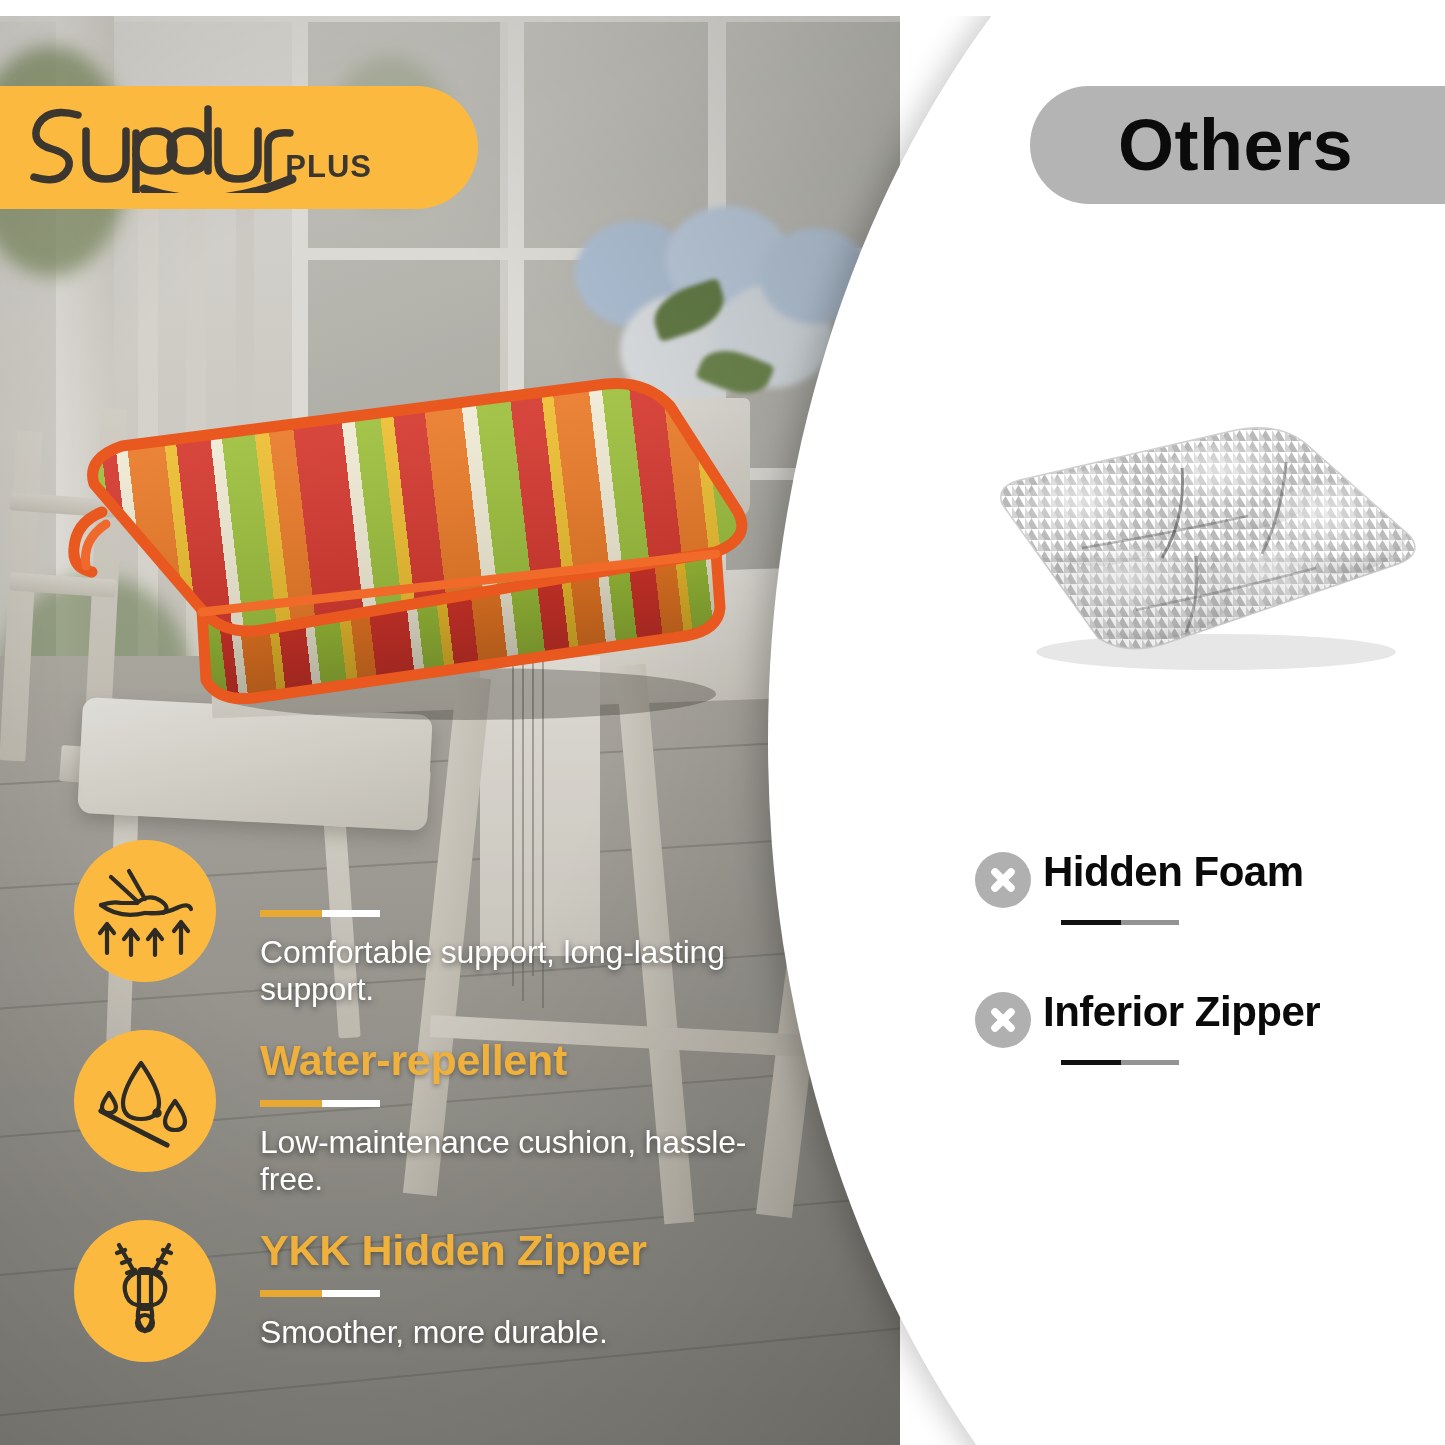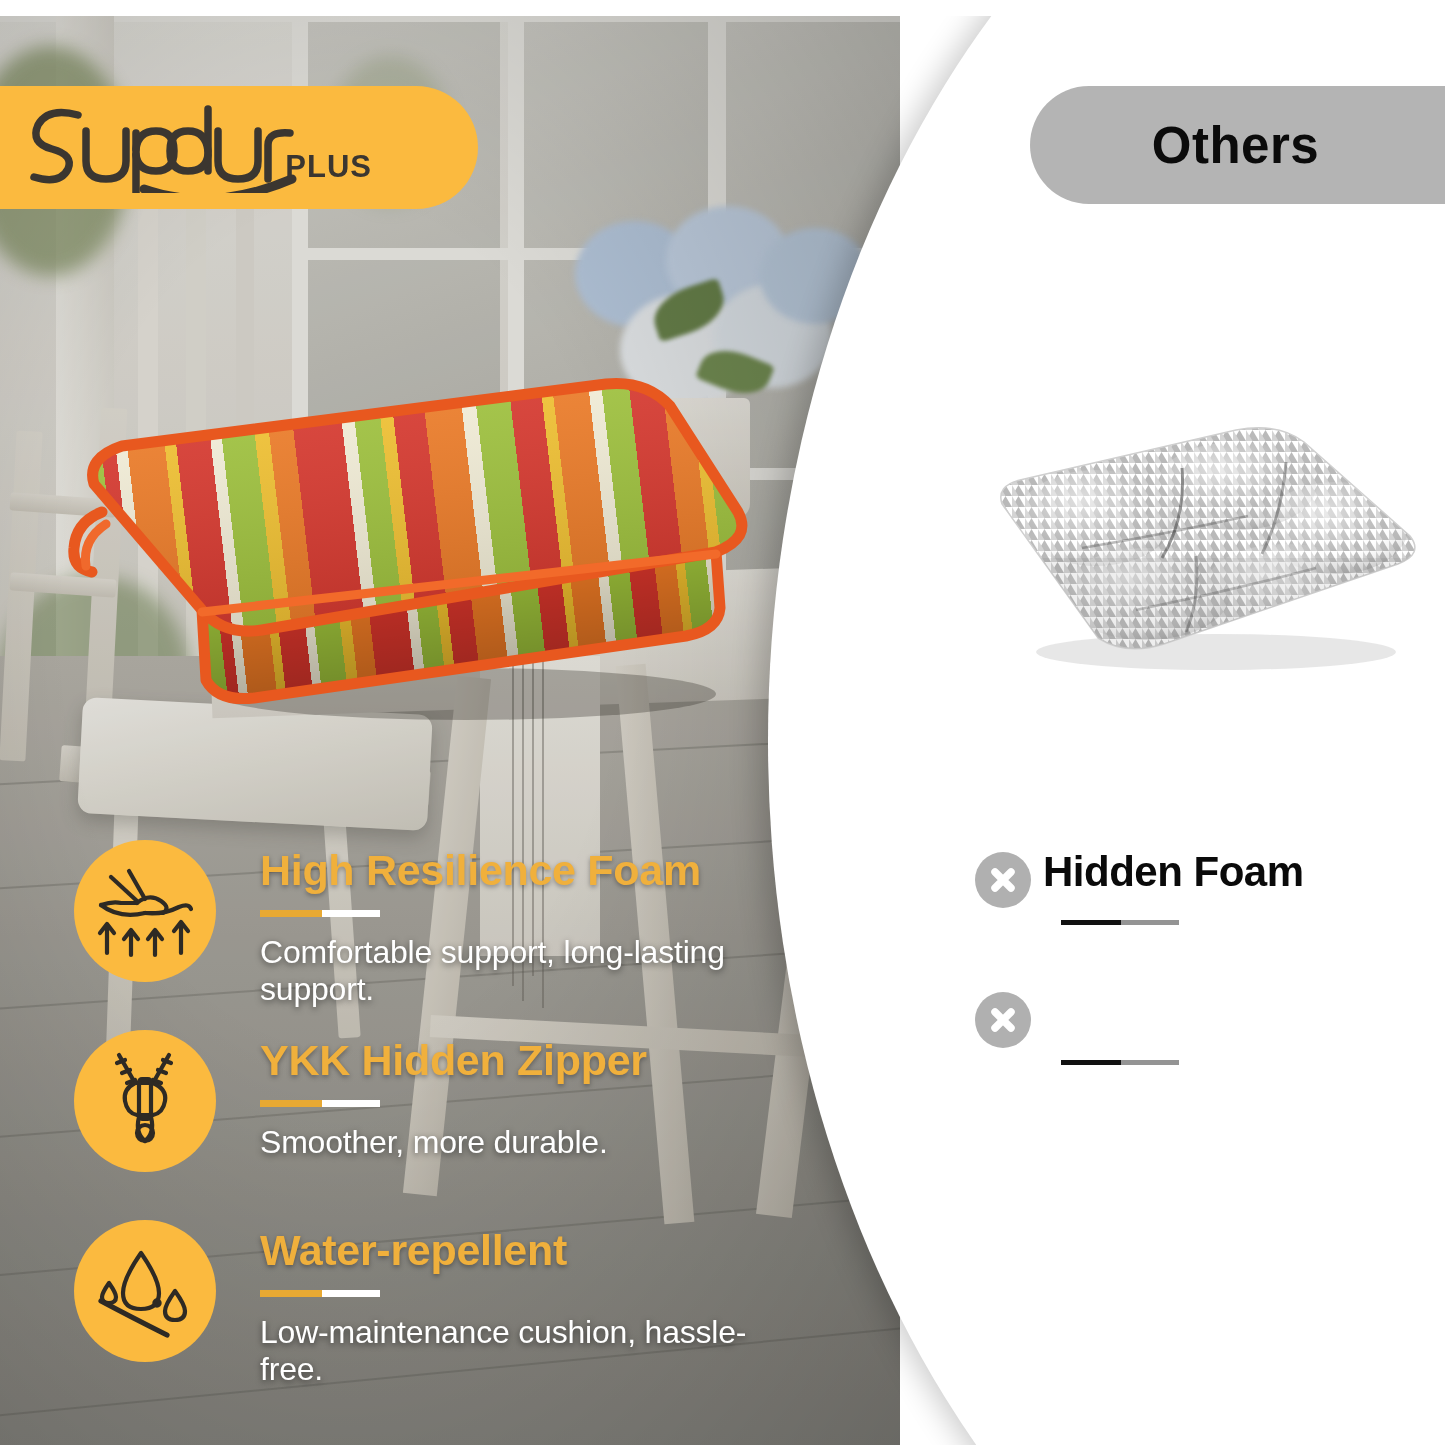--- a/index.html
+++ b/index.html
@@ -64,21 +64,21 @@
     font-size:31px; font-weight:700; letter-spacing:1px; color:#3b3630;
     font-family:"Liberation Sans", sans-serif;
   }
 
   
   .others-pill {
     position:absolute; right:-30px; top:70px; width:445px; height:118px;
     background:#B4B4B4; border-radius:60px 0 0 60px;
     display:flex; align-items:center; justify-content:center; padding-right:34px;
   }
-  .others-pill span { font-size:51px; font-weight:700; color:#0b0b0b; letter-spacing:.5px; }
+  .others-pill span { font-size:72px; font-weight:700; color:#0b0b0b; letter-spacing:.5px; }
 
   
   .vs {
     position:absolute; left:744px; top:410px; width:180px; height:180px;
     border-radius:50%; background:#FBBA3F;
     display:flex; align-items:center; justify-content:center;
   }
   .vs span { font-size:83px; font-weight:700; color:#000; letter-spacing:-1px; }
 
   
@@ -388,54 +388,25 @@
             <path d="M 8 42 Q 26 56 52 50"></path>
           </g>
           <g fill="none" stroke="#2e2a24" stroke-width="4.2" stroke-linecap="round" stroke-linejoin="round">
             <path d="M 14 90 L 14 62 M 7 70 L 14 61 L 21 70"></path>
             <path d="M 38 92 L 38 68 M 31 76 L 38 67 L 45 76"></path>
             <path d="M 62 92 L 62 68 M 55 76 L 62 67 L 69 76"></path>
             <path d="M 88 90 L 88 60 M 81 68 L 88 59 L 95 68"></path>
           </g>
         </svg>
       </div>
-      <div class="ftitle">High Resilience Foam</div>
       <div class="fline">
           <i class="a"></i>
           <i class="b"></i>
         </div>
       <div class="fdesc">Comfortable support, long-lasting support.</div>
-    </div>
-
-    <div class="frow">
-      <div class="ficon">
-        <svg width="88" height="104" viewBox="0 0 88 104">
-          <g fill="none" stroke="#2e2a24" stroke-width="4.2" stroke-linecap="round" stroke-linejoin="round">
-
-            <path d="M 18 6 L 34 34"></path>
-            <path d="M 16 14 L 24 11 M 21 24 L 29 21 M 26 34 L 34 31"></path>
-
-            <path d="M 68 6 L 52 34"></path>
-            <path d="M 70 14 L 62 11 M 65 24 L 57 21 M 60 34 L 52 31"></path>
-
-            <path d="M 34 34 Q 22 40 24 52 Q 26 64 36 66 L 52 66 Q 62 64 64 52 Q 66 40 52 34 Z"></path>
-
-            <rect x="38" y="30" width="12" height="40" rx="3"></rect>
-
-            <path d="M 38 68 Q 34 84 44 92 Q 54 84 50 68"></path>
-            <circle cx="44" cy="84" r="8"></circle>
-          </g>
-        </svg>
-      </div>
-      <div class="ftitle">YKK Hidden Zipper</div>
-      <div class="fline">
-          <i class="a"></i>
-          <i class="b"></i>
-        </div>
-      <div class="fdesc">Smoother, more durable.</div>
     </div>
 
     <div class="frow">
       <div class="ficon">
         <svg width="100" height="96" viewBox="0 0 100 96">
           <g fill="none" stroke="#2e2a24" stroke-width="4.2" stroke-linecap="round" stroke-linejoin="round">
             <path d="M 46 10 Q 28 36 28 50 Q 28 66 46 66 Q 64 66 64 50 Q 64 36 46 10 Z"></path>
             <path d="M 14 40 Q 7 50 7 54 Q 7 60 14 60 Q 21 60 21 54 Q 21 50 14 40 Z"></path>
             <path d="M 80 48 Q 70 62 70 68 Q 70 77 80 77 Q 90 77 90 68 Q 90 62 80 48 Z"></path>
             <circle cx="62" cy="60" r="2.6" fill="#2e2a24"></circle>
@@ -444,20 +415,48 @@
         </svg>
       </div>
       <div class="ftitle">Water-repellent</div>
       <div class="fline">
           <i class="a"></i>
           <i class="b"></i>
         </div>
       <div class="fdesc">Low-maintenance cushion, hassle-free.</div>
     </div>
 
+    <div class="frow">
+      <div class="ficon">
+        <svg width="88" height="104" viewBox="0 0 88 104">
+          <g fill="none" stroke="#2e2a24" stroke-width="4.2" stroke-linecap="round" stroke-linejoin="round">
+
+            <path d="M 18 6 L 34 34"></path>
+            <path d="M 16 14 L 24 11 M 21 24 L 29 21 M 26 34 L 34 31"></path>
+
+            <path d="M 68 6 L 52 34"></path>
+            <path d="M 70 14 L 62 11 M 65 24 L 57 21 M 60 34 L 52 31"></path>
+
+            <path d="M 34 34 Q 22 40 24 52 Q 26 64 36 66 L 52 66 Q 62 64 64 52 Q 66 40 52 34 Z"></path>
+
+            <rect x="38" y="30" width="12" height="40" rx="3"></rect>
+
+            <path d="M 38 68 Q 34 84 44 92 Q 54 84 50 68"></path>
+            <circle cx="44" cy="84" r="8"></circle>
+          </g>
+        </svg>
+      </div>
+      <div class="ftitle">YKK Hidden Zipper</div>
+      <div class="fline">
+          <i class="a"></i>
+          <i class="b"></i>
+        </div>
+      <div class="fdesc">Smoother, more durable.</div>
+    </div>
+
   </div>
 
   <div class="cons">
 
     <div class="crow">
       <div class="cicon">
         <svg width="36" height="36" viewBox="0 0 36 36">
           <path d="M 10 10 L 26 26 M 26 10 L 10 26" stroke="#ffffff" stroke-width="7.5" stroke-linecap="round"></path>
         </svg>
       </div>
@@ -468,20 +467,21 @@
         </div>
     </div>
 
 
     <div class="crow">
       <div class="cicon">
         <svg width="36" height="36" viewBox="0 0 36 36">
           <path d="M 10 10 L 26 26 M 26 10 L 10 26" stroke="#ffffff" stroke-width="7.5" stroke-linecap="round"></path>
         </svg>
       </div>
+      <div class="ctitle">Inferior Zipper</div>
       <div class="cline">
           <i class="a"></i>
           <i class="b"></i>
         </div>
     </div>
 
   </div>
 
 </div>
 

